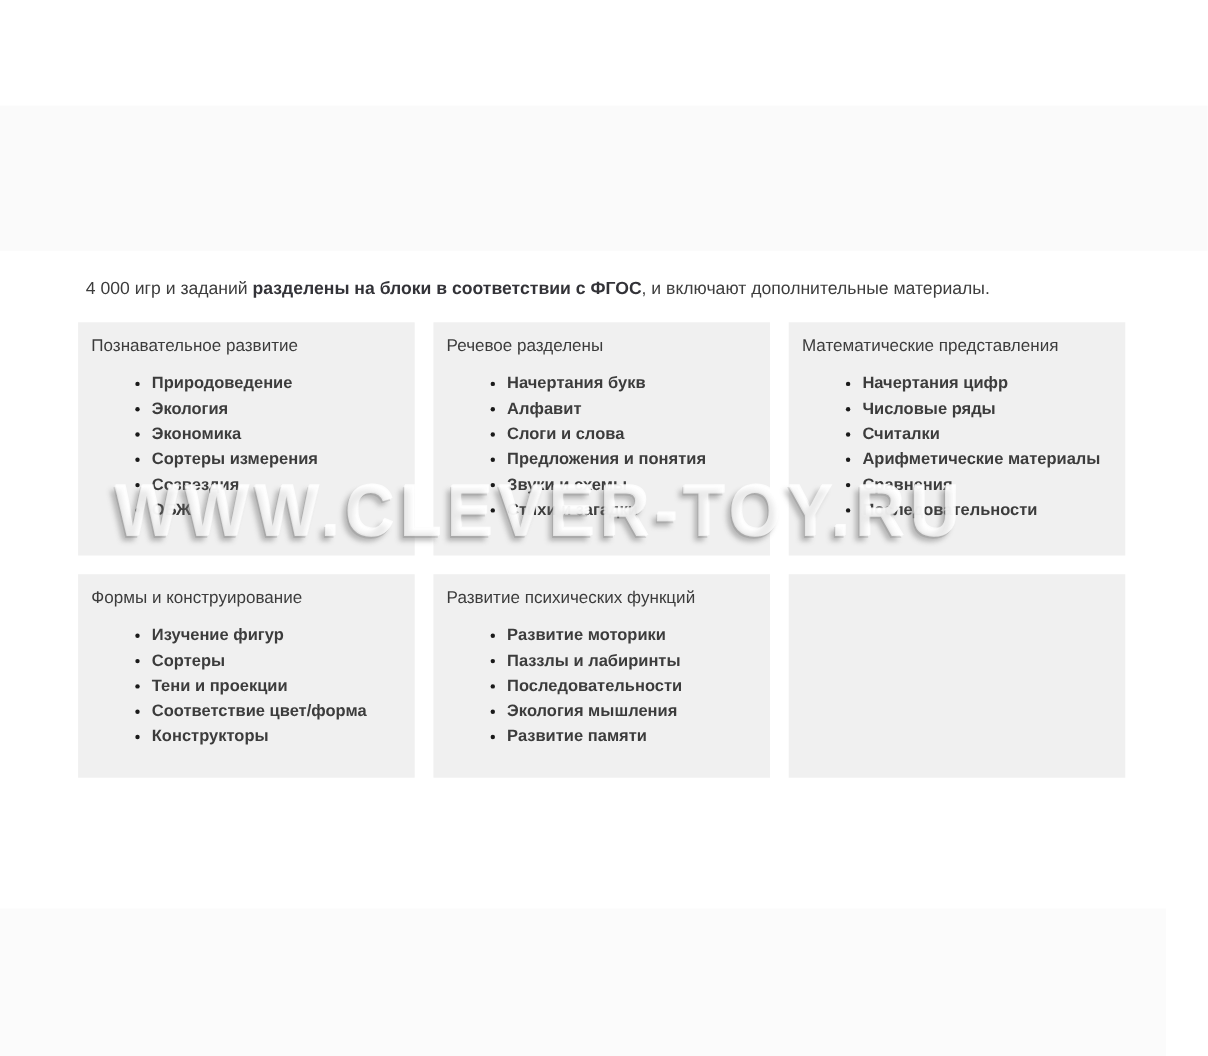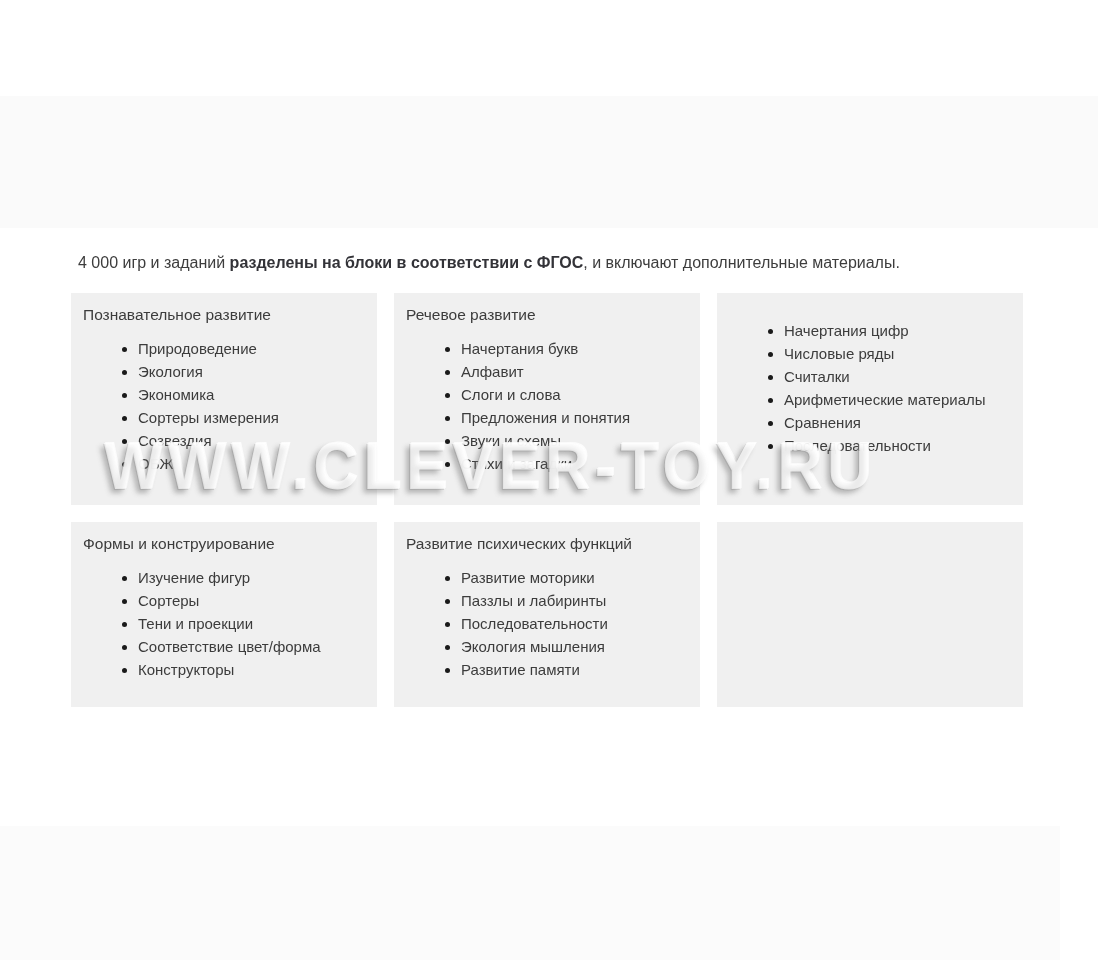--- a/index.html
+++ b/index.html
@@ -58,20 +58,21 @@
   .box-title {
     margin: 0;
     font-size: 15.5px;
     font-weight: 400;
     color: #3c3c3c;
   }
   .box-list {
     margin: 13px 0 0 0;
     padding: 0 0 0 55px;
     list-style: disc;
+    font-weight: bold;
   }
   .box-list li {
     font-size: 15px;
     line-height: 23px;
     color: #3c3c3c;
   }
   .box-list li::marker { color: #1a1a1a; }
   .watermark {
     position: absolute;
     left: 104px;
@@ -106,32 +107,33 @@
           <li>Природоведение</li>
           <li>Экология</li>
           <li>Экономика</li>
           <li>Сортеры измерения</li>
           <li>Созвездия</li>
           <li>ОБЖ</li>
         </ul>
   </section>
 
   <section class="box">
-    <h3 class="box-title">Речевое развитие</h3>
+    <h3 class="box-title">Речевое разделены</h3>
     <ul class="box-list">
           <li>Начертания букв</li>
           <li>Алфавит</li>
           <li>Слоги и слова</li>
           <li>Предложения и понятия</li>
           <li>Звуки и схемы</li>
           <li>Стихи и загадки</li>
         </ul>
   </section>
 
   <section class="box">
+    <h3 class="box-title">Математические представления</h3>
     <ul class="box-list">
           <li>Начертания цифр</li>
           <li>Числовые ряды</li>
           <li>Считалки</li>
           <li>Арифметические материалы</li>
           <li>Сравнения</li>
           <li>Последовательности</li>
         </ul>
   </section>
 

